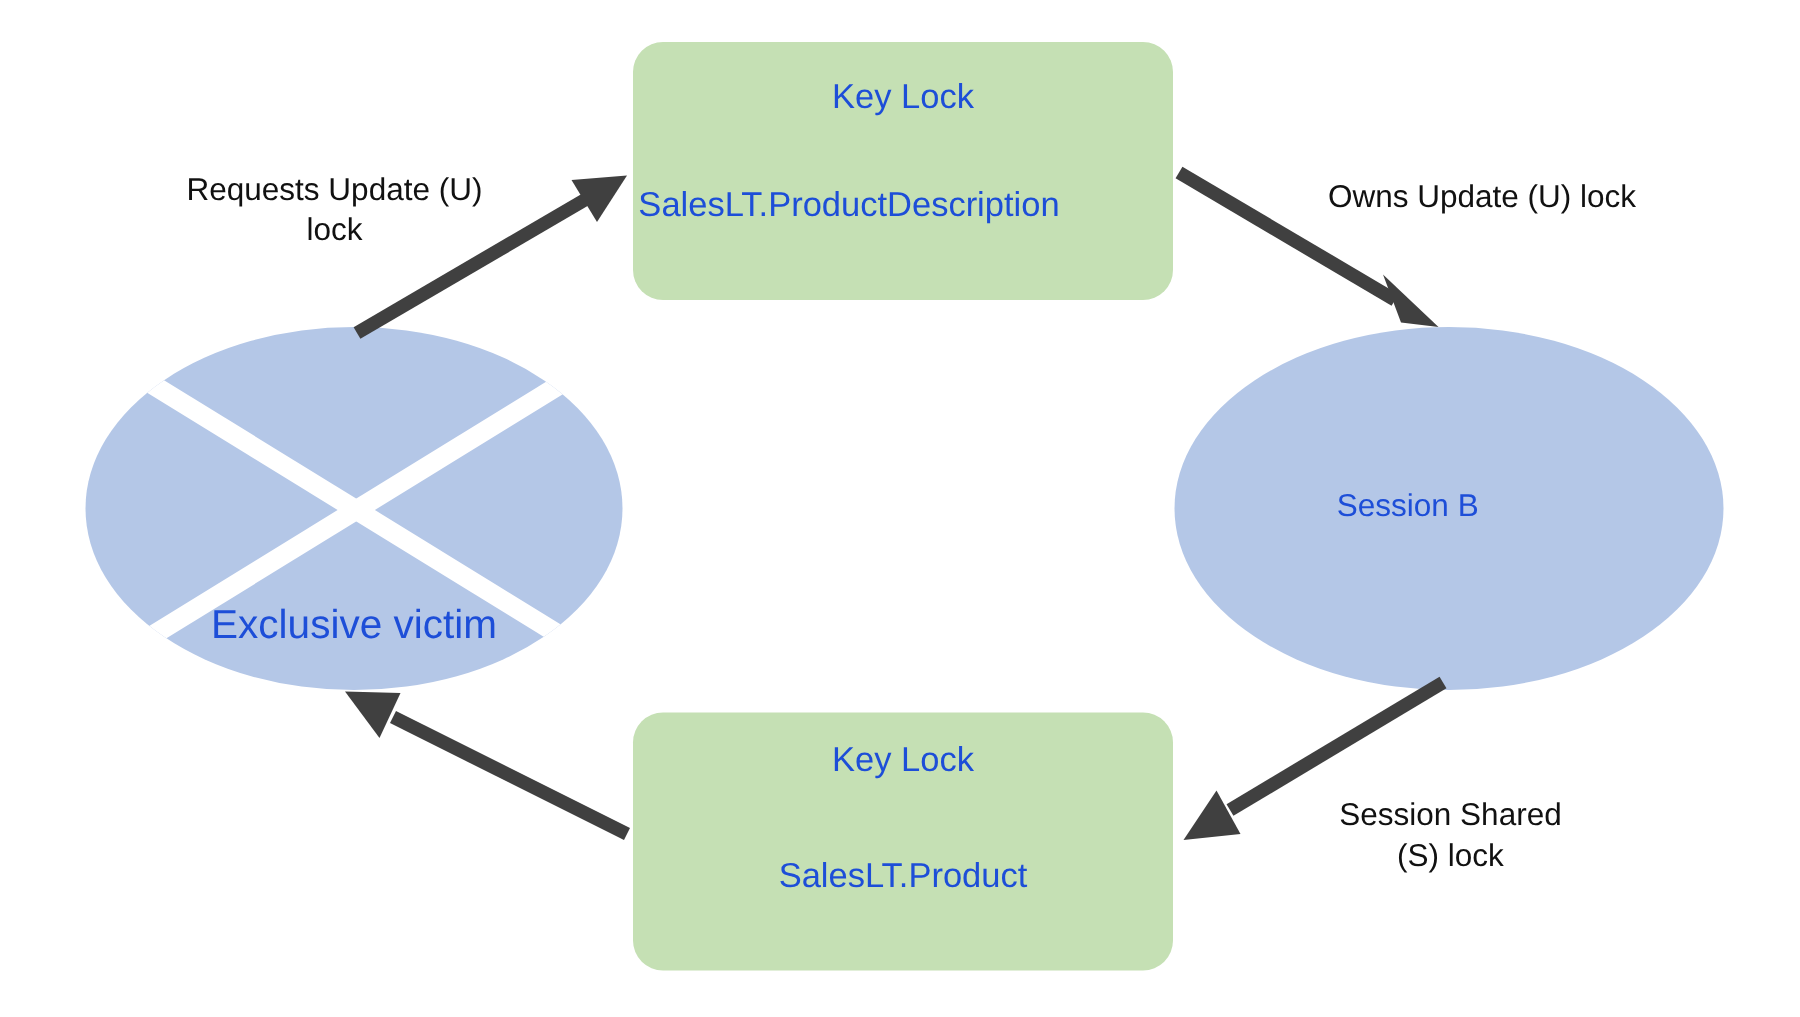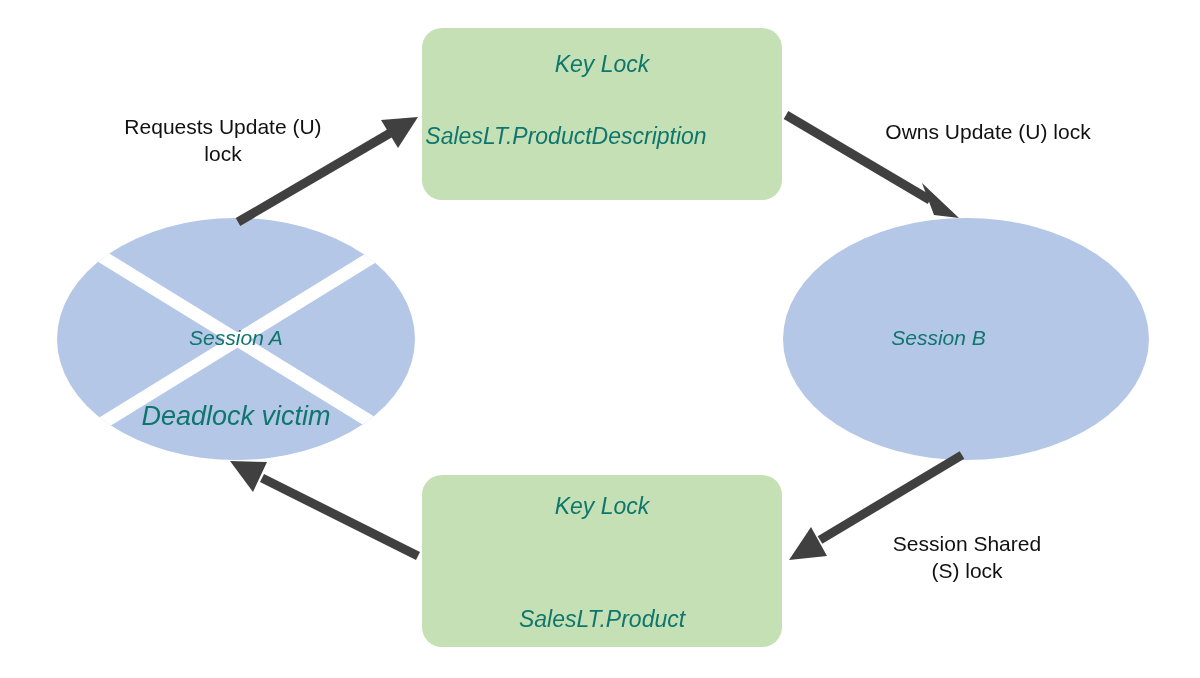--- a/index.html
+++ b/index.html
@@ -23,25 +23,24 @@
   #diagram-svg {
     position: absolute;
     top: 0;
     left: 0;
     width: 1200px;
     height: 678px;
   }
   .node-label {
     position: absolute;
     font-family: "Liberation Sans", sans-serif;
-    color: #0f766e;
+    color: #1d4ed8;
     text-align: center;
     line-height: 1.25;
     white-space: pre-line;
-    font-style: italic;
     -webkit-font-smoothing: antialiased;
   }
   .box-title {
     font-size: 23px;
   }
   .box-sub {
     font-size: 23px;
   }
   .session-name {
     font-size: 21px;
@@ -111,25 +110,24 @@
       <polygon points="230,461 267,462 253,492" fill="#404040"></polygon>
     </g>
   </svg>
 
   <div class="node-label box-title" style="left:422px; top:50px; width:360px;">Key Lock</div>
 
   <div class="node-label box-sub" style="left:422px; top:122px; width:288px;">SalesLT.ProductDescription</div>
 
   <div class="node-label box-title" style="left:422px; top:492px; width:360px;">Key Lock</div>
 
-  <div class="node-label box-sub" style="left:422px; top:569px; width:360px;margin-top:36px;">SalesLT.Product</div>
+  <div class="node-label box-sub" style="left:422px; top:569px; width:360px;">SalesLT.Product</div>
 
-  <div class="node-label session-name" style="left:57px; top:325px; width:358px;">Session A</div>
 
-  <div class="node-label victim-text" style="left:57px; top:400px; width:358px;">Deadlock victim</div>
+  <div class="node-label victim-text" style="left:57px; top:400px; width:358px;">Exclusive victim</div>
 
   <div class="node-label session-name" style="left:783px; top:325px; width:311px;">Session B</div>
 
   <div class="edge-label" style="left:92px; top:113px; width:262px;">Requests Update (U)
 lock</div>
 
   <div class="edge-label" style="left:848px; top:118px; width:280px;text-align:center;">Owns Update (U) lock</div>
 
   <div class="edge-label" style="left:852px; top:530px; width:230px;">Session Shared
 (S) lock</div>

